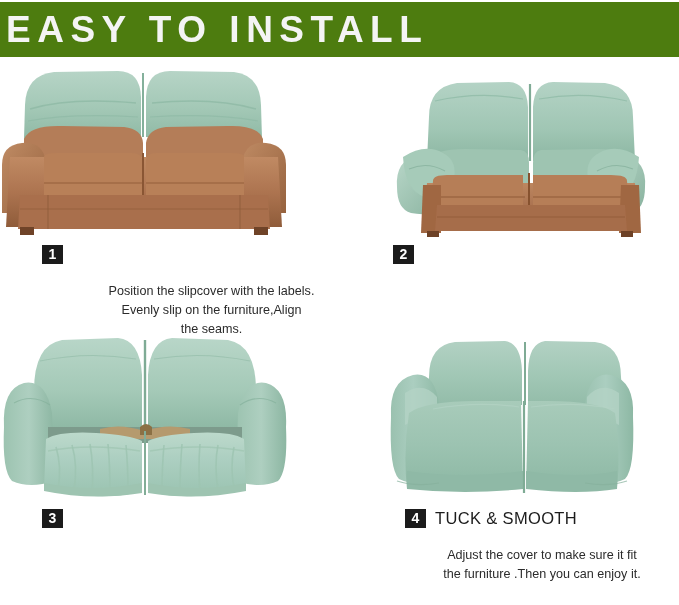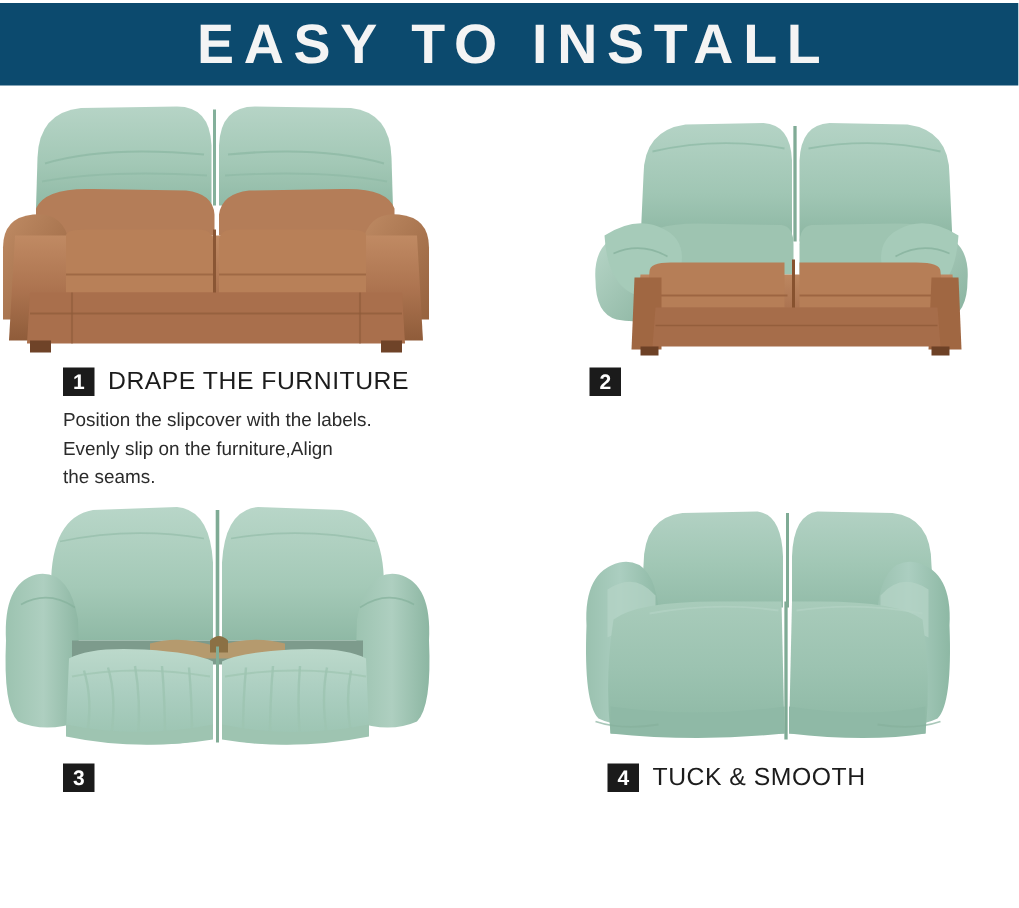--- a/index.html
+++ b/index.html
@@ -9,22 +9,22 @@
     background:#ffffff;
     font-family:"Liberation Sans", sans-serif;
     overflow:hidden;
   }
   .page { position:relative; width:679px; height:605px; background:#fff; }
 
   
   .header-band {
     position:absolute; left:0; top:2px;
     width:679px; height:55px;
-    background:#0c4a6e;
-    display:flex; align-items:center; justify-content:center;
+    background:#4d7c0f;
+    display:flex; align-items:center; justify-content:flex-start;
   }
   .header-title {
     color:#f4f4f4;
     font-size:37px;
     font-weight:bold;
     letter-spacing:6.5px;
     line-height:1;
     padding-left:6px;
     white-space:nowrap;
   }
@@ -59,25 +59,26 @@
     line-height:1;
     flex:none;
   }
   .cap-title {
     font-size:16.5px;
     color:#1c1c1c;
     letter-spacing:0.35px;
     white-space:nowrap;
   }
   .cap-body {
-    margin-top:6px;
+    margin-top:17px;
     font-size:12.6px;
     color:#2b2b2b;
     line-height:1.52;
     white-space:pre-line;
+    text-align:center;
   }
 
   
   .step1 .illus { padding-left:46px; }
   .step1 .caption { padding-left:42px; }
   .step2 .illus { padding-left:12px; }
   .step2 .caption { padding-left:12px; }
   .step3 .illus { padding-left:22px; }
   .step3 .caption { padding-left:42px; }
   .step4 .illus { padding-left:18px; }
@@ -148,21 +149,20 @@
             <path d="M240,138 L240,172" stroke="#8f5c3a" stroke-width="1.4" opacity="0.6"></path>
 
             <rect x="20" y="170" width="14" height="8" fill="#6f4328"></rect>
             <rect x="254" y="170" width="14" height="8" fill="#6f4328"></rect>
           </svg>
         </div>
       </div>
       <div class="caption">
         <div class="cap-head">
           <div class="badge">1</div>
-          <div class="cap-title">DRAPE THE FURNITURE</div>
         </div>
         <div class="cap-body">Position the slipcover with the labels.
 Evenly slip on the furniture,Align
 the seams.</div>
       </div>
     </div>
 
     <div class="step step2">
       <div class="illus">
         <div class="illus-inner">
@@ -335,17 +335,19 @@
             <path d="M16,150 Q34,156 58,152" stroke="#86b19d" stroke-width="1.2" fill="none" opacity="0.7"></path>
             <path d="M246,150 Q228,156 204,152" stroke="#86b19d" stroke-width="1.2" fill="none" opacity="0.7"></path>
           </svg>
         </div>
       </div>
       <div class="caption">
         <div class="cap-head">
           <div class="badge">4</div>
           <div class="cap-title">TUCK &amp; SMOOTH</div>
         </div>
+        <div class="cap-body">Adjust the cover to make sure it fit
+the furniture .Then you can enjoy it.</div>
       </div>
     </div>
 
   </div>
 </div>
 
 </body></html>

